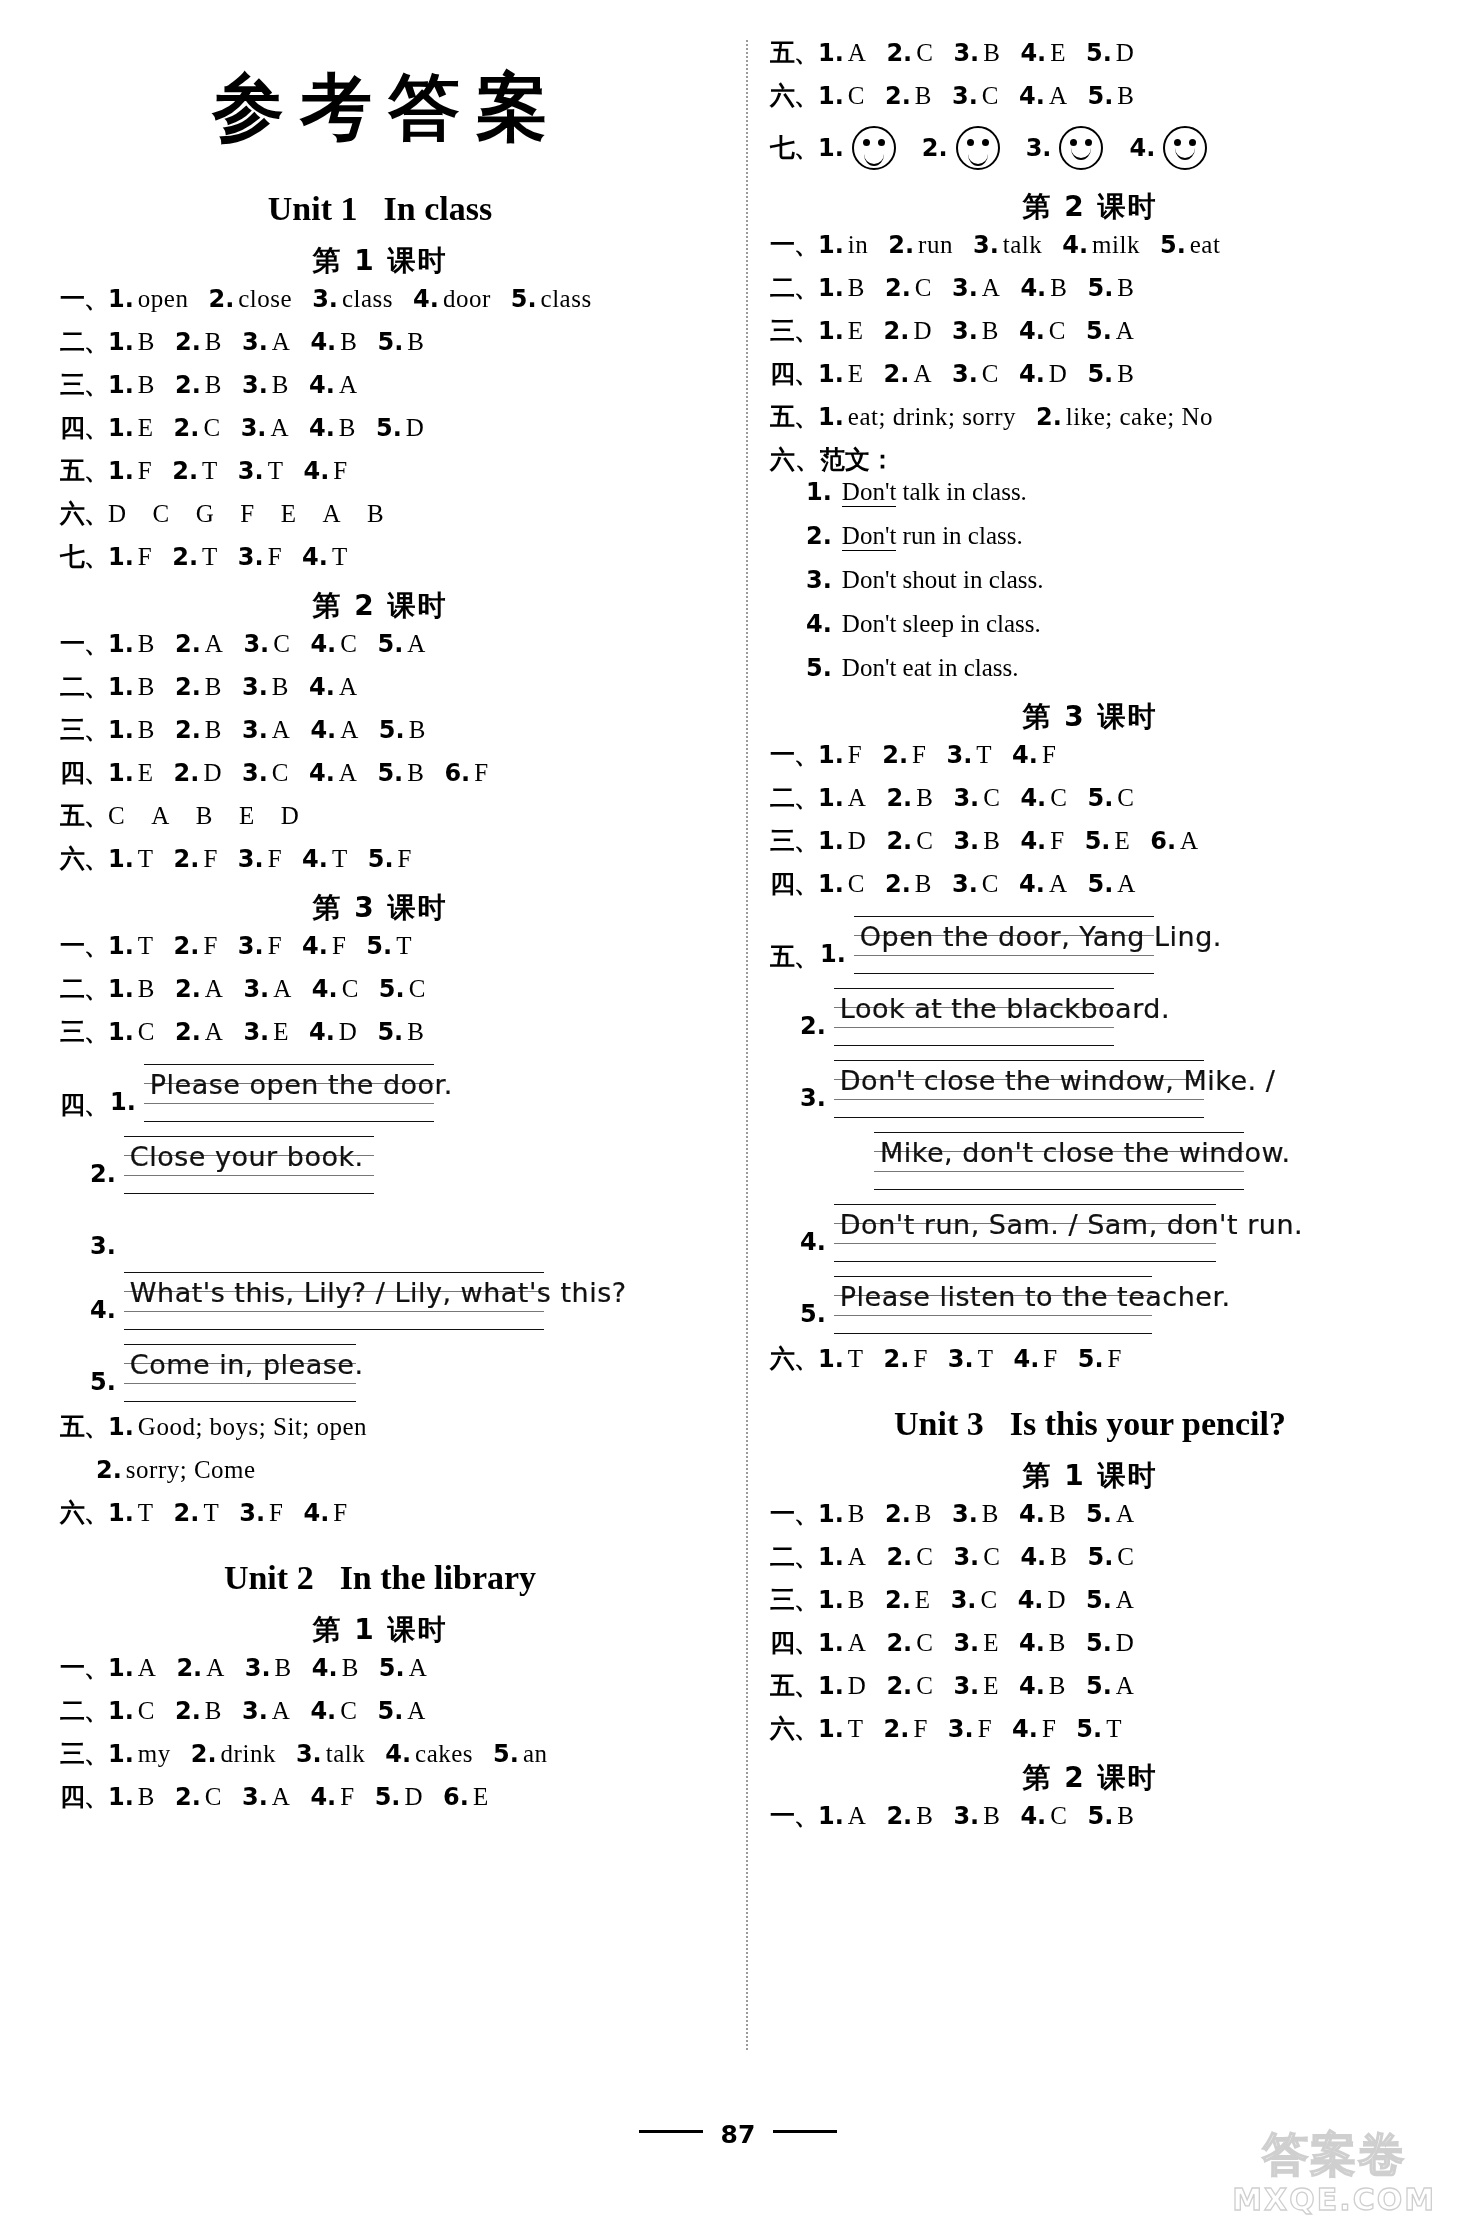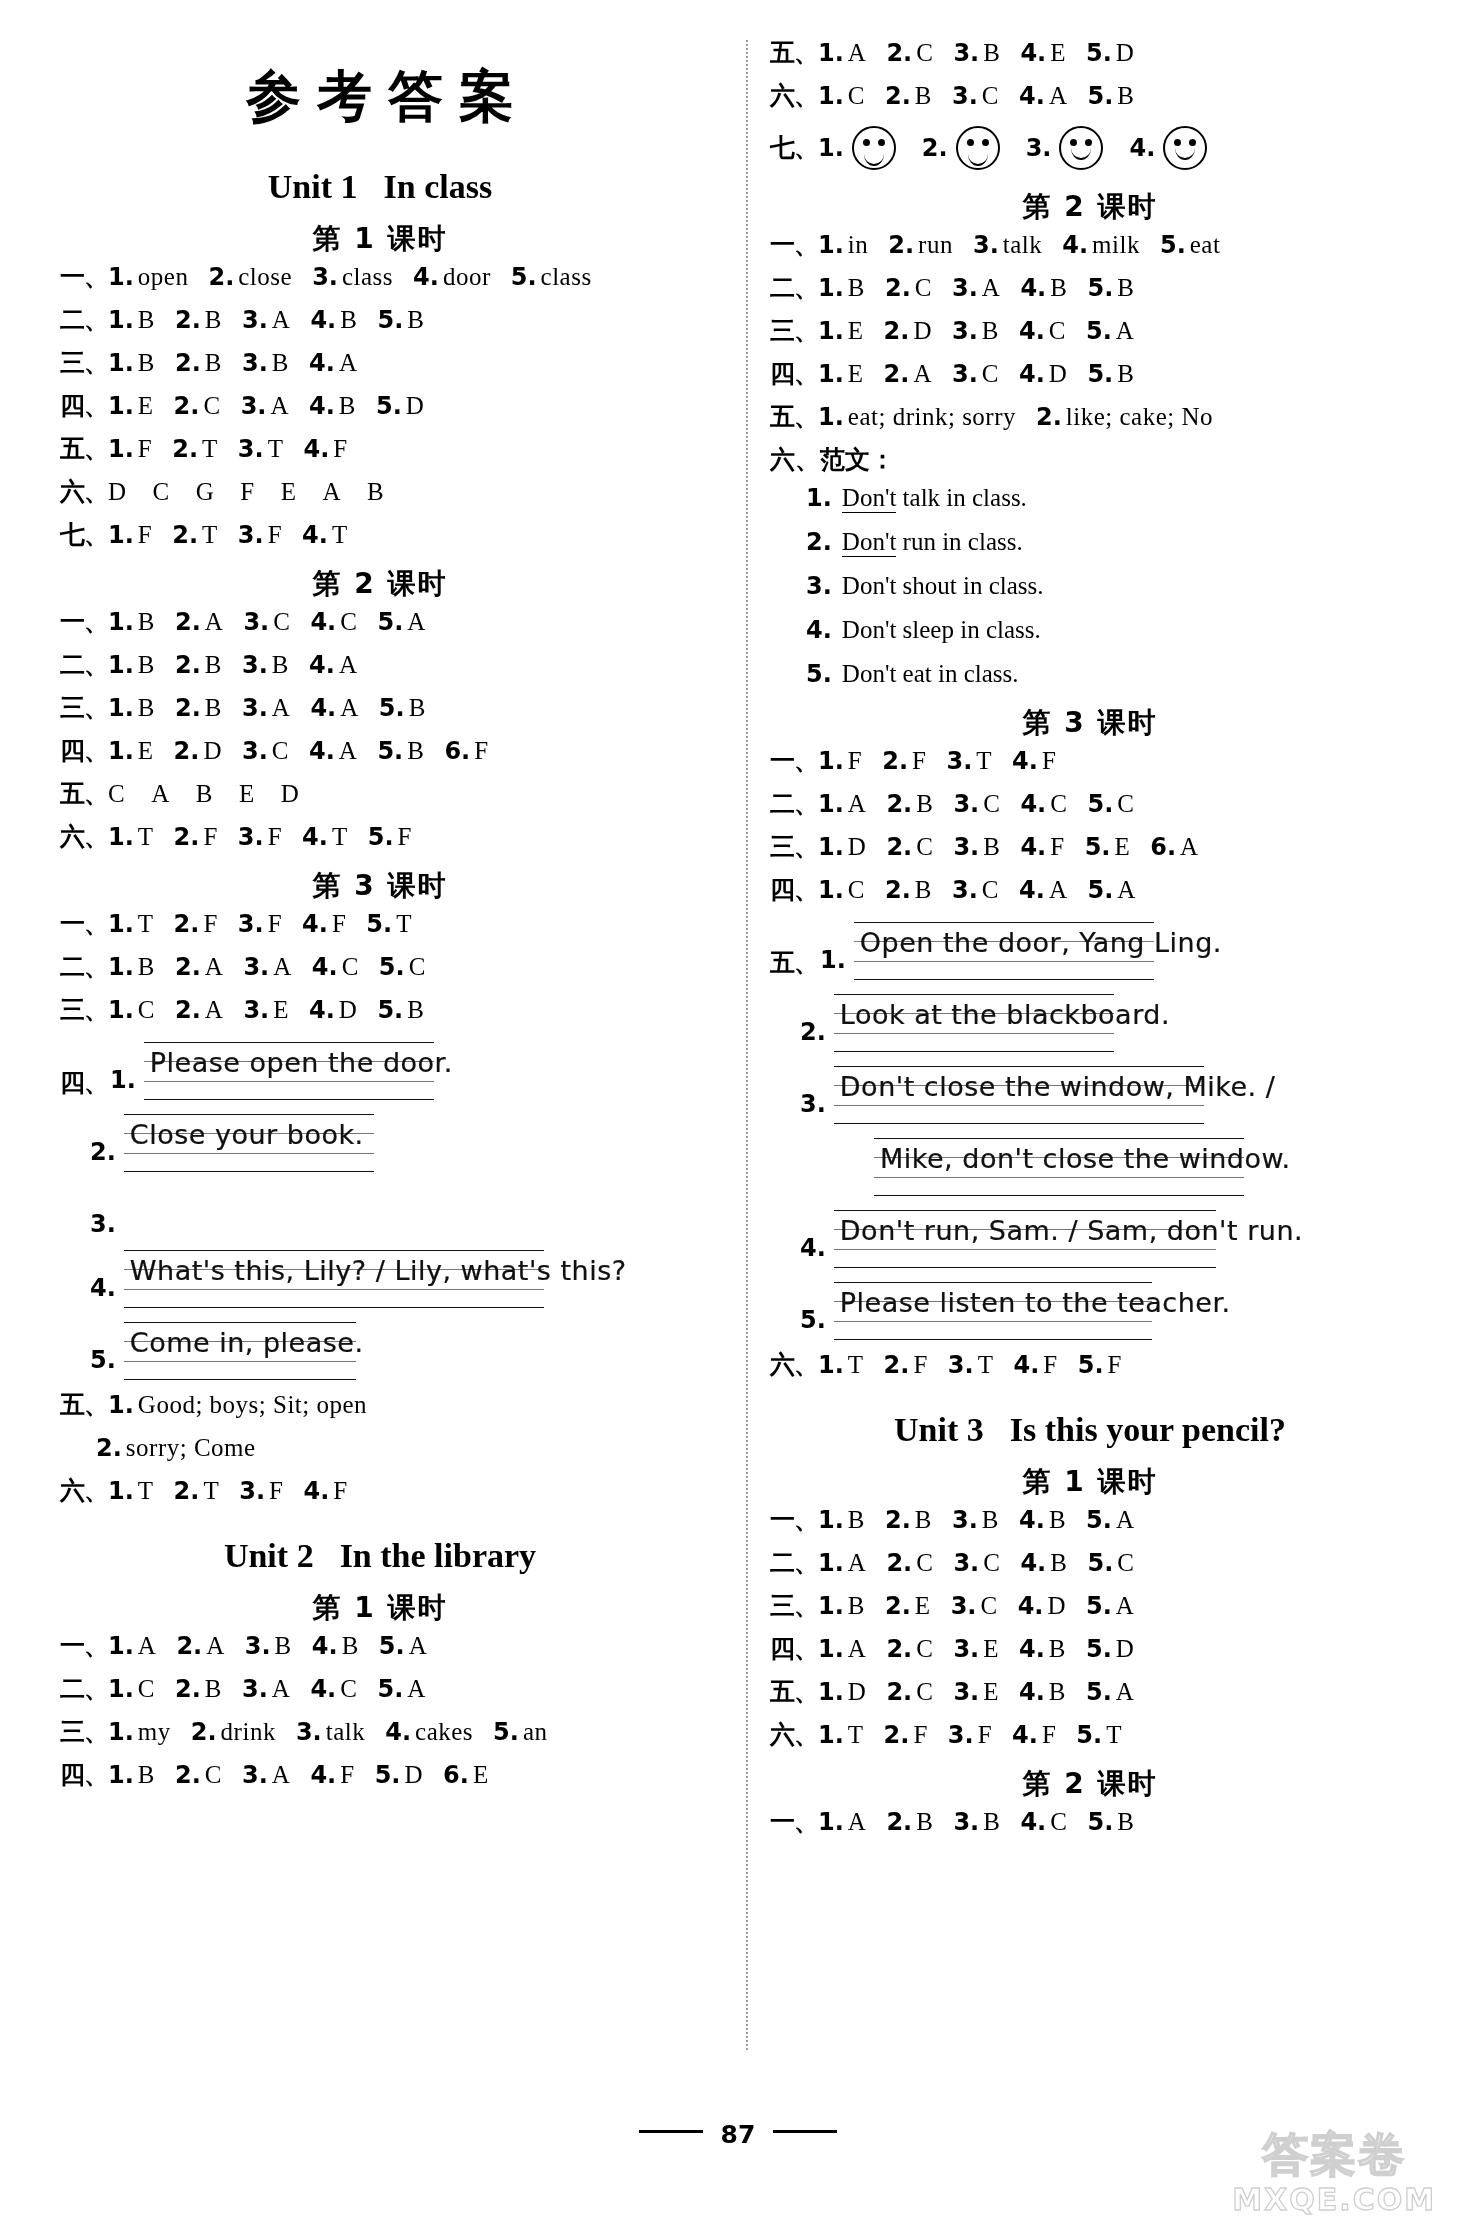--- a/index.html
+++ b/index.html
@@ -15,21 +15,21 @@
   .col-left{left:60px;}
   .col-right{left:770px;}
   .divider{
     position:absolute;left:746px;top:40px;height:2010px;width:0;
     border-left:2px dotted #9a9a9a;
   }
 
   
   .page-title{
     font-family:"DejaVu Serif",serif;
-    font-weight:bold;font-size:55px;letter-spacing:16px;
+    font-weight:bold;font-size:72px;letter-spacing:16px;
     text-align:center;margin:60px 0 0 0;padding-left:16px;white-space:nowrap;
   }
 
   
   .unit-head{
     text-align:center;font-family:"Liberation Serif","DejaVu Serif",serif;
     font-weight:bold;font-size:34px;margin:34px 0 6px 0;
   }
   .unit-head .u-num{margin-right:26px;}
   .lesson-head{
@@ -52,21 +52,21 @@
     font-family:"DejaVu Sans","Liberation Sans",sans-serif;
     font-weight:bold;font-size:24px;margin-right:4px;
   }
   .a{
     font-family:"Liberation Serif","DejaVu Serif",serif;
     font-size:25px;letter-spacing:.5px;
   }
   .plain-seq .a{margin-right:26px;}
   .plain-seq .a:last-child{margin-right:0;}
   .row.indent{padding-left:36px;}
-  .row.tight{margin-bottom:12px;}
+  .row.tight{margin-bottom:6px;}
   .cn-text{font-family:"DejaVu Sans","Liberation Sans",sans-serif;font-weight:bold;font-size:25px;}
 
   
   .sent-row{
     display:flex;align-items:flex-end;font-size:25px;margin:0 0 16px 0;
     padding-left:36px;white-space:nowrap;
   }
   .sent-row .q{margin-right:10px;}
   .sent-plain{font-family:"Liberation Serif","DejaVu Serif",serif;font-size:25px;}
   .sent-plain u{text-decoration:none;border-bottom:1.5px solid #000;padding-bottom:1px;}

